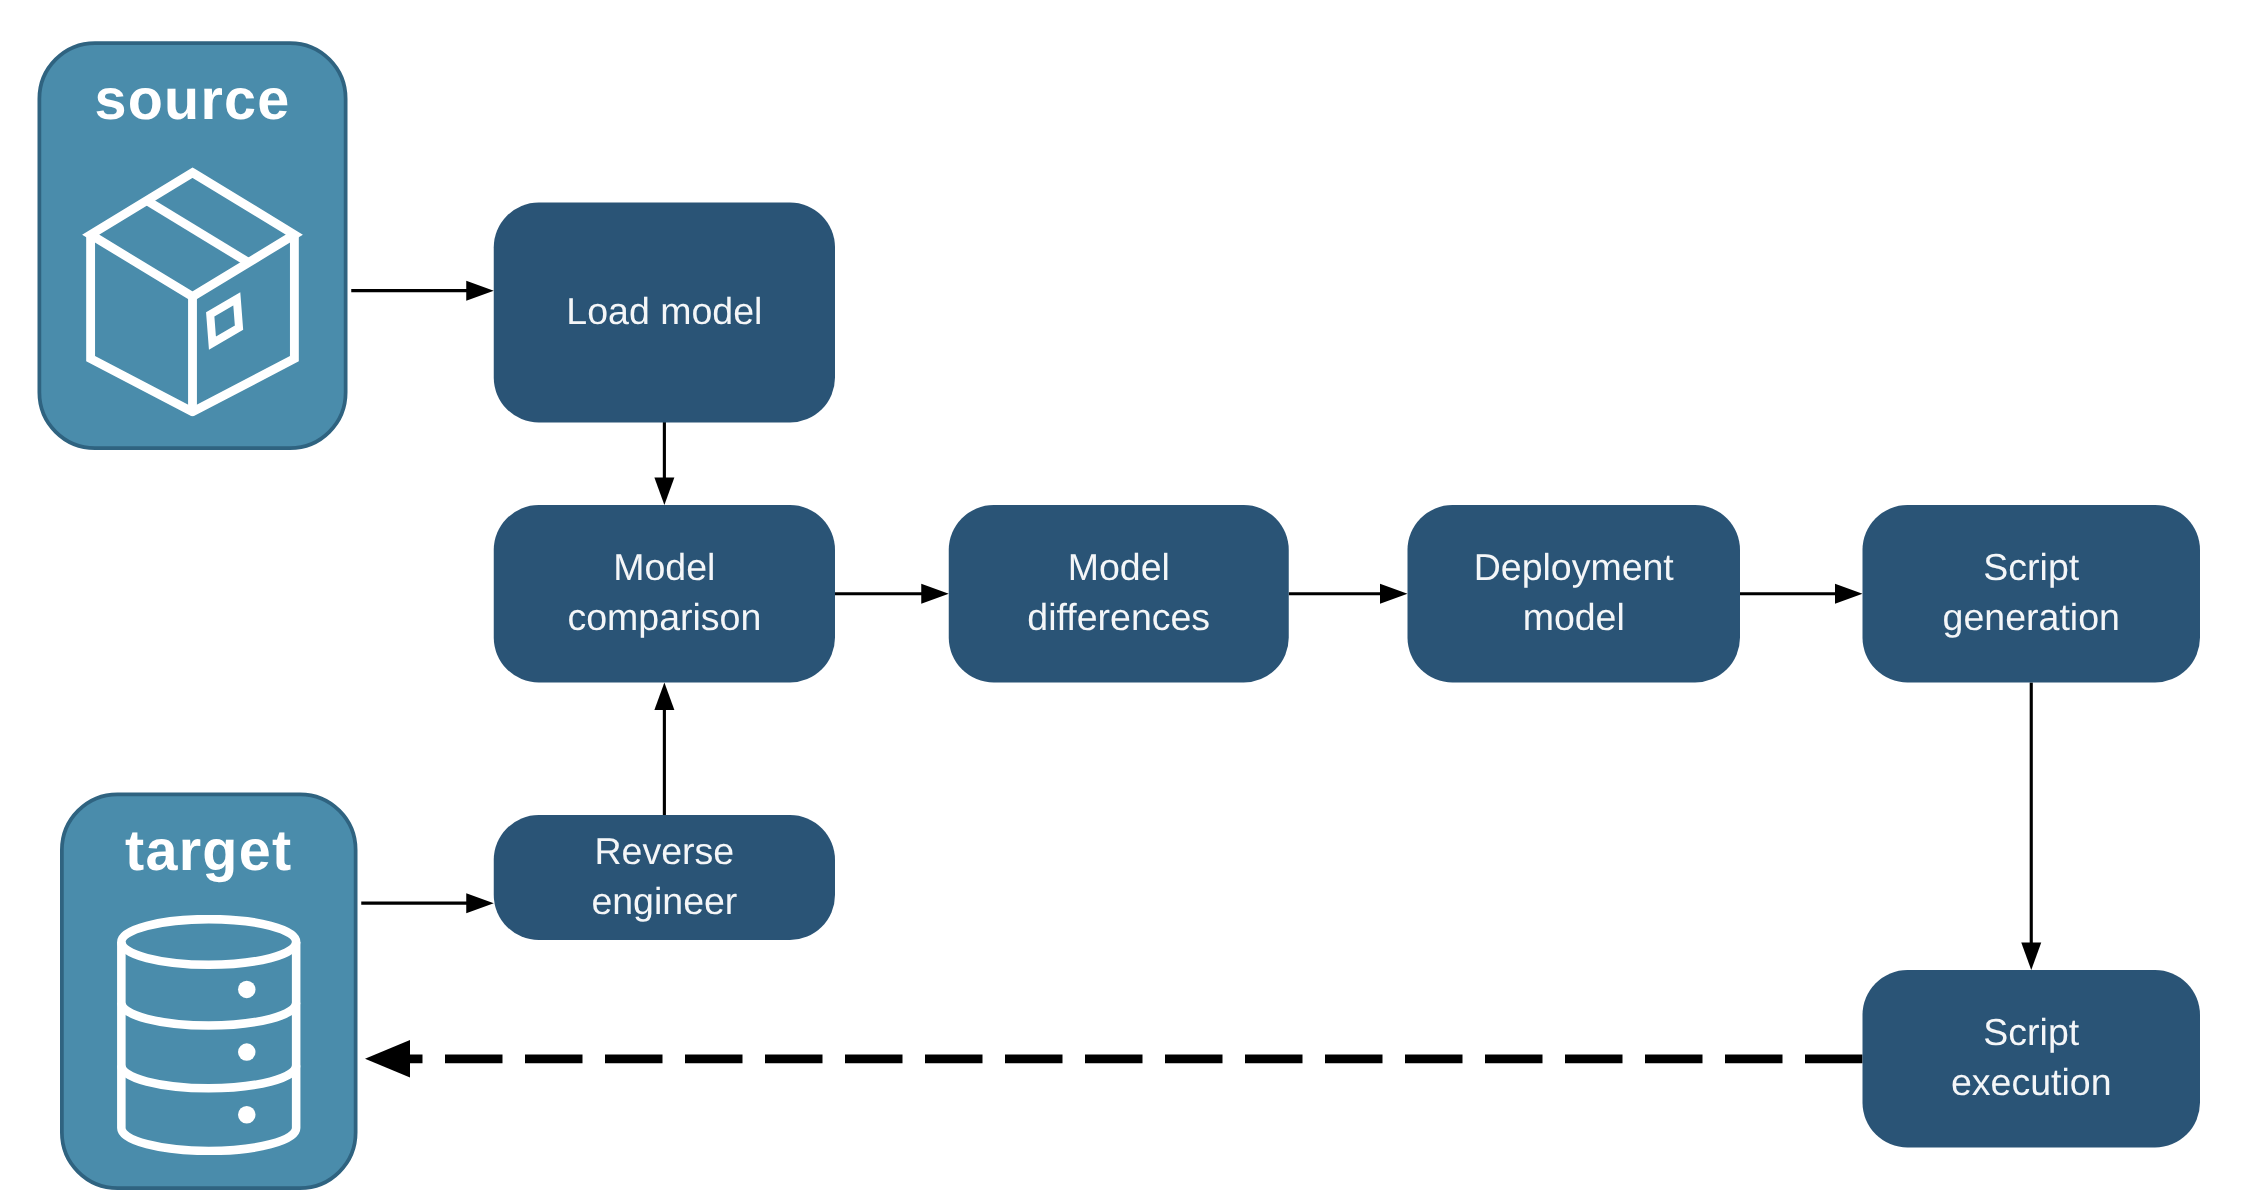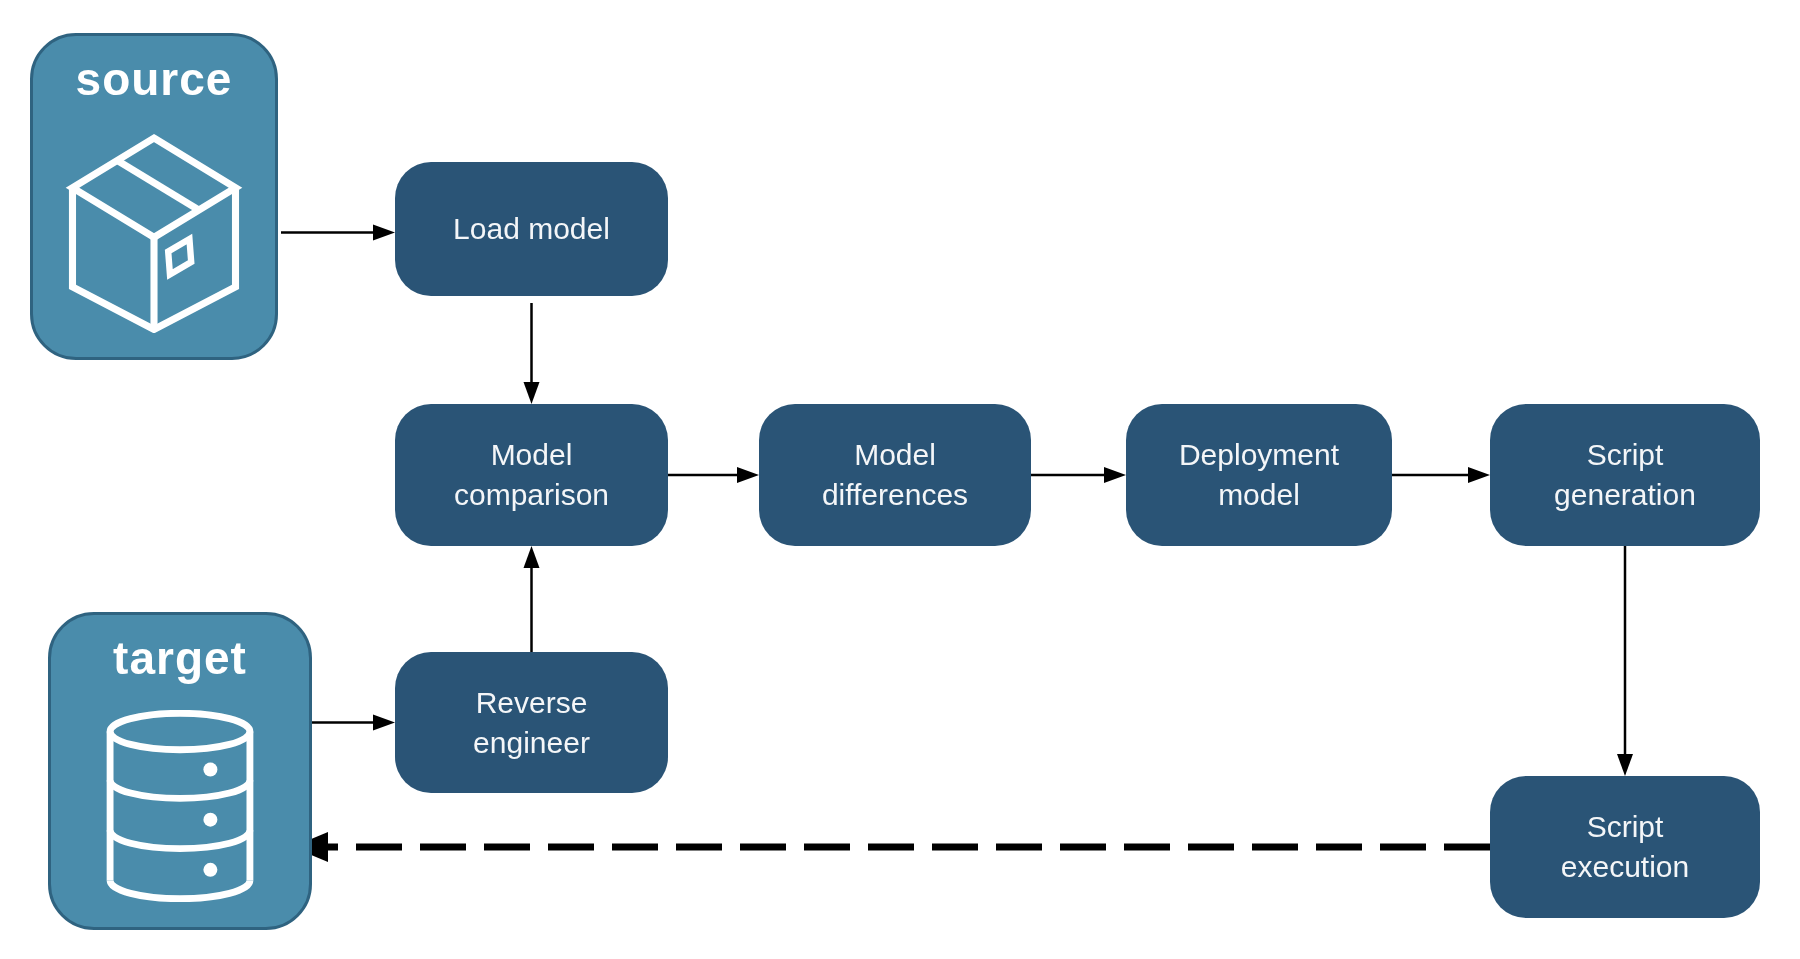--- a/index.html
+++ b/index.html
@@ -18,27 +18,27 @@
     color:#ffffff;
   }
   .container-icon { margin:auto 0; display:block; }
   .step {
     background:#2A5476; border-radius:36px; color:#F4F6F8;
     display:flex; align-items:center; justify-content:center;
     text-align:center; font-size:30px; line-height:1.32; white-space:pre-line;
   }
   
   .pos-source        { left:30px;   top:33px;  width:248px; height:327px; }
-  .pos-target        { left:48px;   top:612px; width:264px; height:318px; }
-  .pos-load          { left:395px;  top:162px; width:273px; height:134px; }
+  .pos-target        { left:48px;   top:634px; width:238px; height:318px; }
+  .pos-load          { left:395px;  top:162px; width:273px; height:176px; }
   .pos-comparison    { left:395px;  top:404px; width:273px; height:142px; }
   .pos-differences   { left:759px;  top:404px; width:272px; height:142px; }
   .pos-deployment    { left:1126px; top:404px; width:266px; height:142px; }
   .pos-scriptgen     { left:1490px; top:404px; width:270px; height:142px; }
-  .pos-reverse       { left:395px;  top:652px; width:273px; height:141px; }
+  .pos-reverse       { left:395px;  top:652px; width:273px; height:100px; }
   .pos-scriptexec    { left:1490px; top:776px; width:270px; height:142px; }
   .edge-line { stroke:#000000; stroke-width:2.5; fill:none; }
   .edge-line-dashed { stroke:#000000; stroke-width:7; fill:none; stroke-dasharray:46 18; }
   .edge-head { fill:#000000; stroke:none; }
 </style>
 </head>
 <body>
 
 <div class="canvas">
 

